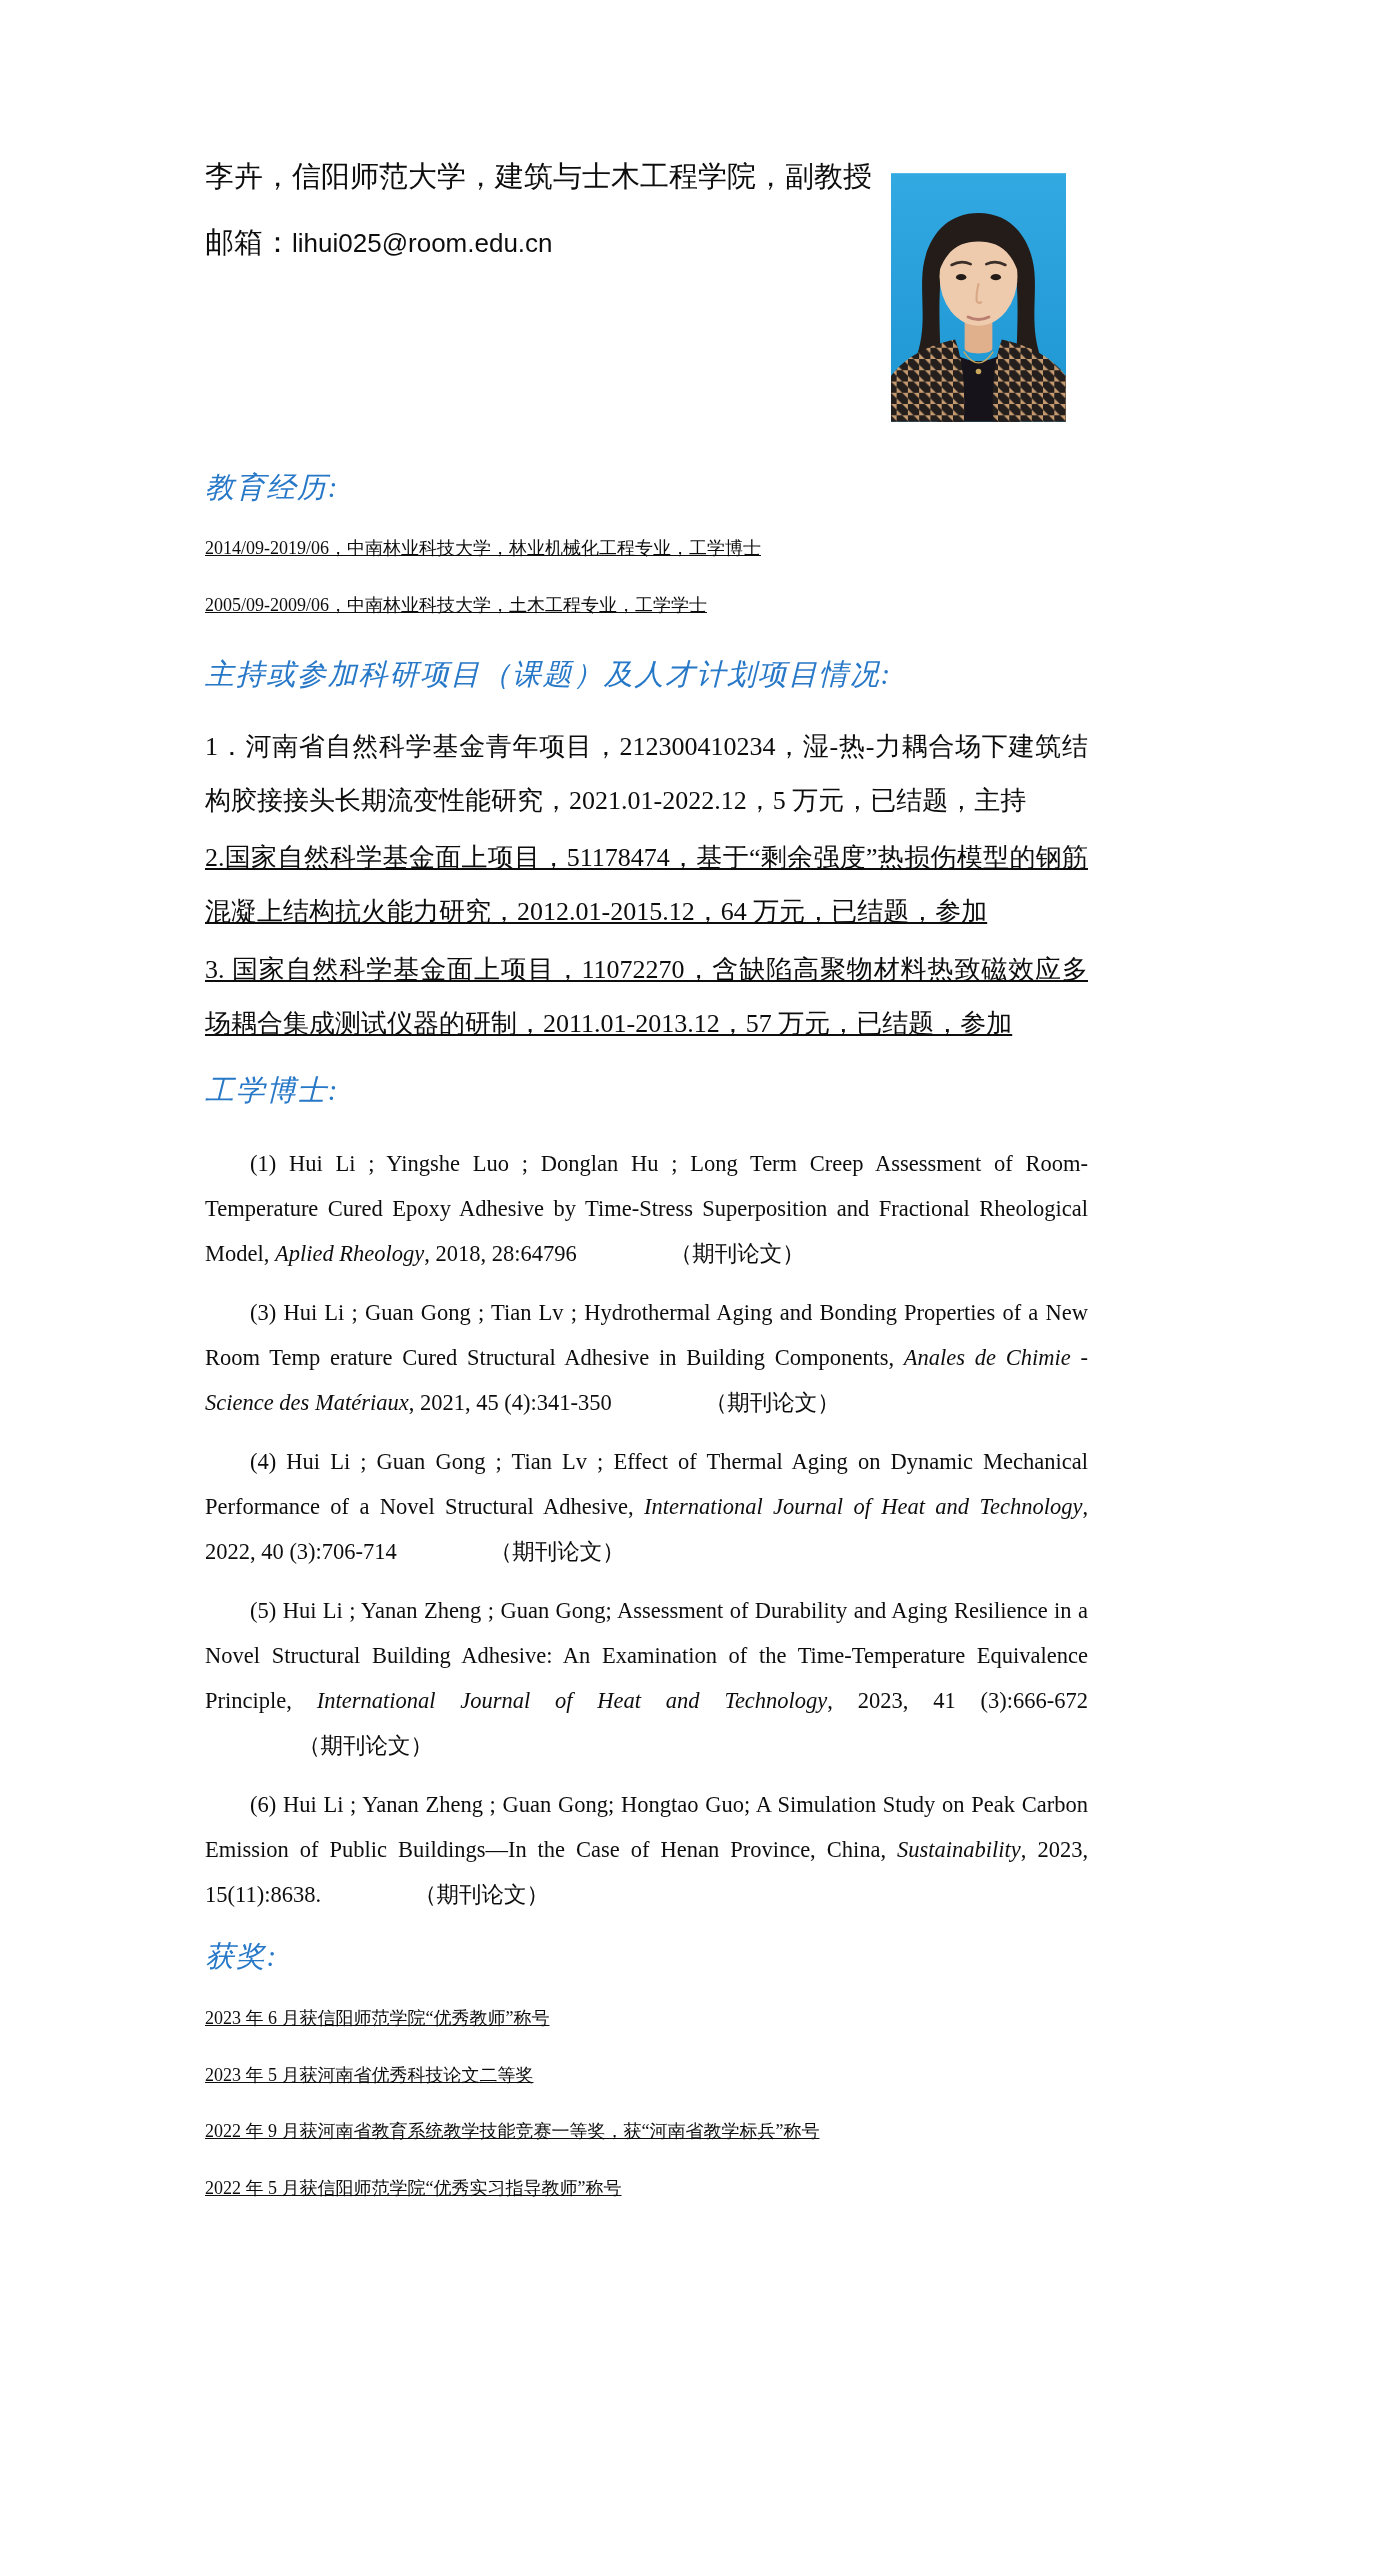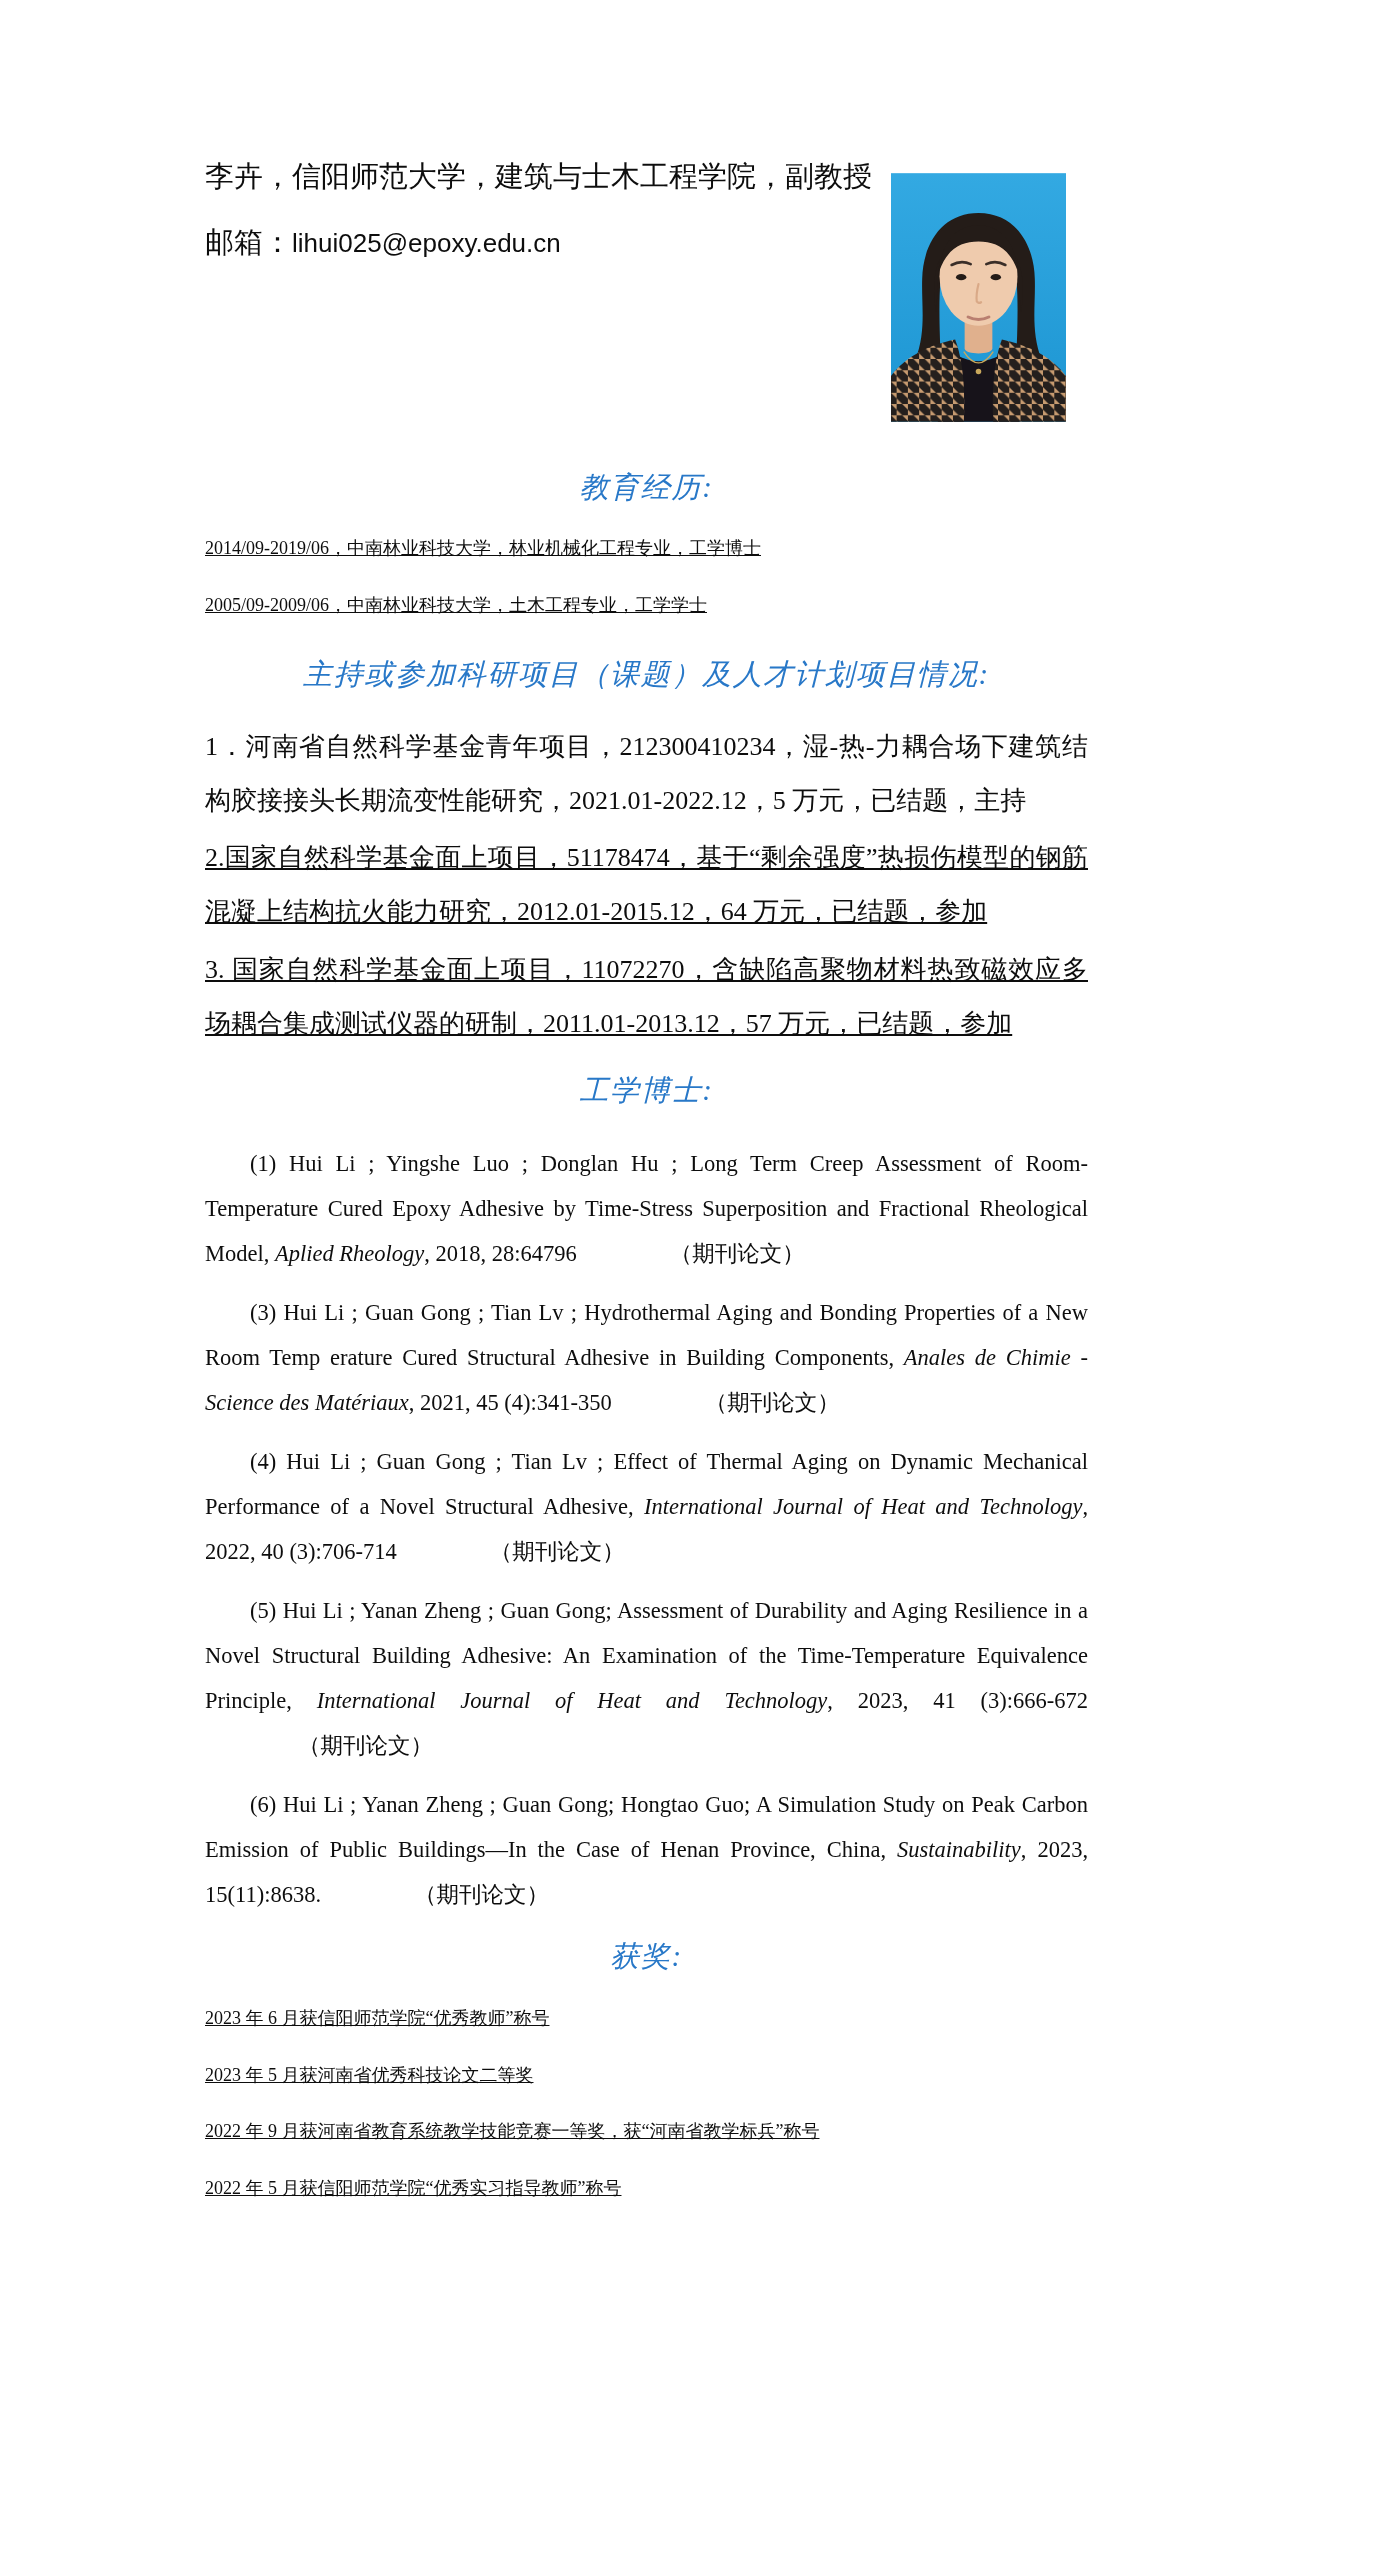--- a/index.html
+++ b/index.html
@@ -16,21 +16,20 @@
   .hline1{margin-top:156px;}
   .hline2{margin-top:26px;}
   .email{font-family:"Liberation Sans","DejaVu Sans",sans-serif;font-size:26px;}
   .sec-heading{
     font-size:29px;line-height:40px;
     font-style:italic;
     letter-spacing:1.7px;
     color:var(--accent,#2878c8);
     white-space:nowrap;
     font-weight:500;
-    text-align:center;
   }
   .h-edu{margin-top:204px;}
   .h-proj{margin-top:29.4px;}
   .h-papers{margin-top:19px;}
   .h-awards{margin-top:19px;}
   .cn-line{font-size:18px;line-height:40px;white-space:nowrap;text-decoration:underline;}
   .edu1{margin-top:21px;}
   .edu2,.edu3{margin-top:16.5px;}
   .proj{
     font-size:26px;line-height:54px;
@@ -58,21 +57,21 @@
   p,div{margin:0;}
 </style>
 </head>
 <body>
 
 <div class="page">
 
   <div class="doc">
 
     <div class="hline hline1">李卉，信阳师范大学，建筑与士木工程学院，副教授</div>
-    <div class="hline hline2"><span>邮箱：</span><span class="email">lihui025@epoxy.edu.cn</span></div>
+    <div class="hline hline2"><span>邮箱：</span><span class="email">lihui025@room.edu.cn</span></div>
 
     <div class="sec-heading h-edu">教育经历:</div>
     <div class="cn-line edu1">2014/09-2019/06，中南林业科技大学，林业机械化工程专业，工学博士</div>
     <div class="cn-line edu3">2005/09-2009/06，中南林业科技大学，土木工程专业，工学学士</div>
 
     <div class="sec-heading h-proj">主持或参加科研项目（课题）及人才计划项目情况:</div>
     <p class="proj proj1">1．河南省自然科学基金青年项目，212300410234，湿-热-力耦合场下建筑结构胶接接头长期流变性能研究，2021.01-2022.12，5 万元，已结题，主持</p>
     <p class="proj proj2">2.国家自然科学基金面上项目，51178474，基于“剩余强度”热损伤模型的钢筋混凝上结构抗火能力研究，2012.01-2015.12，64 万元，已结题，参加</p>
     <p class="proj proj3">3. 国家自然科学基金面上项目，11072270，含缺陷高聚物材料热致磁效应多场耦合集成测试仪器的研制，2011.01-2013.12，57 万元，已结题，参加</p>
 

